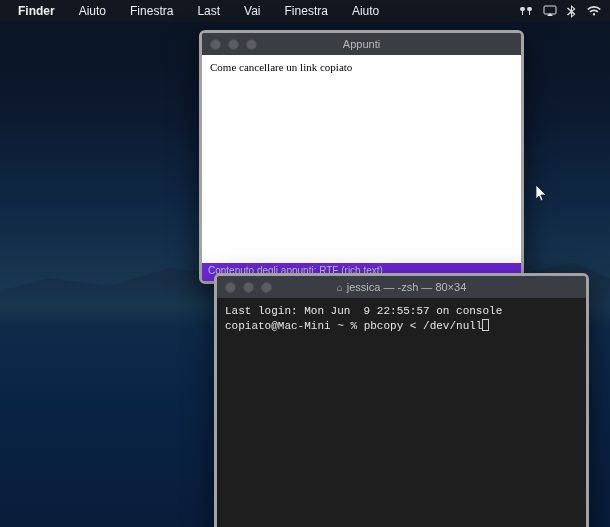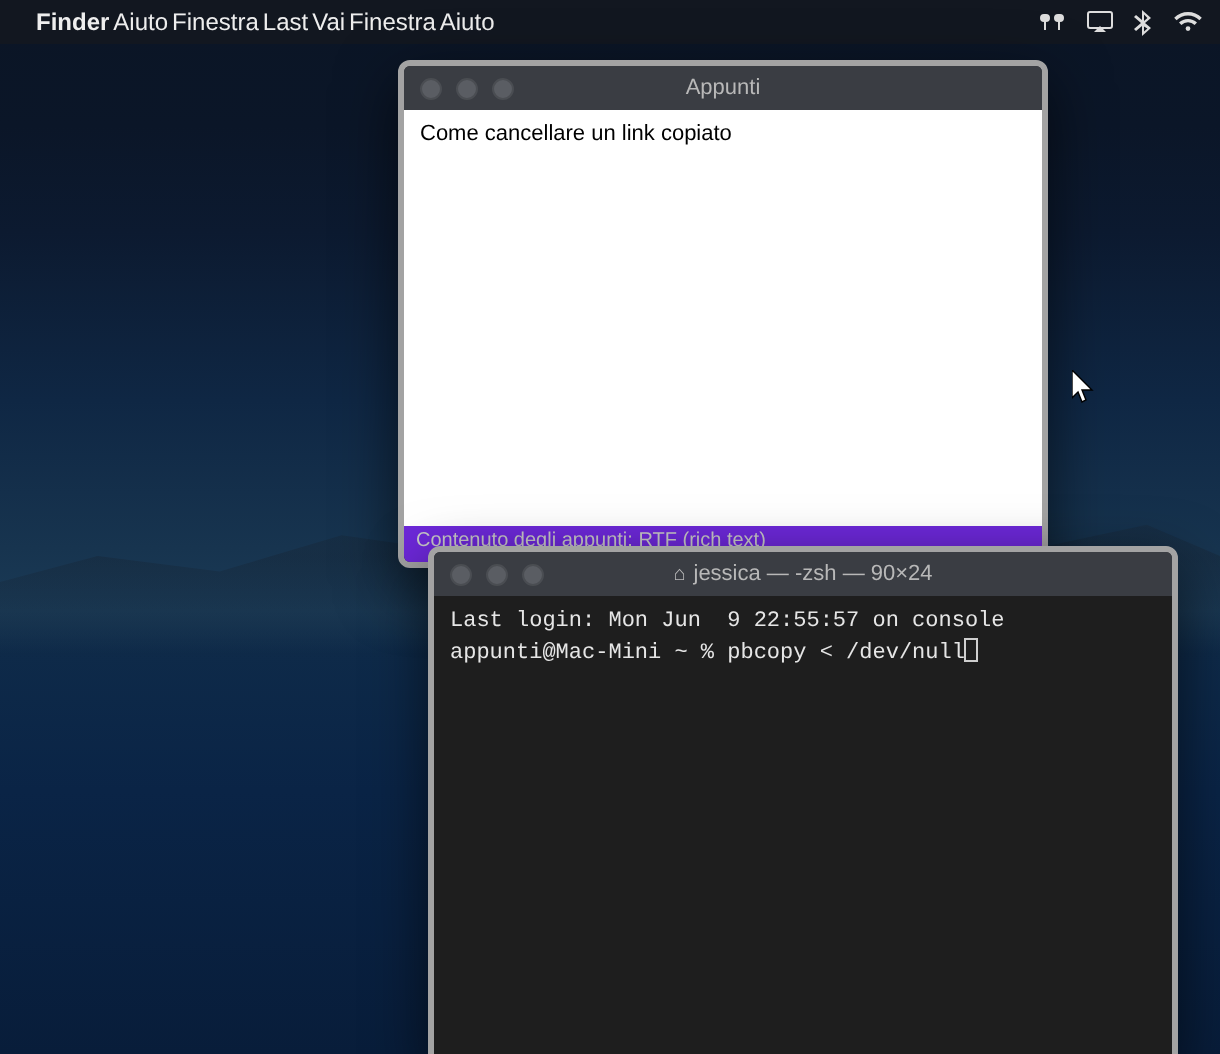--- a/index.html
+++ b/index.html
@@ -17,21 +17,21 @@
   clip-path: polygon(0 70%, 8% 60%, 18% 66%, 28% 52%, 40% 60%, 50% 50%, 60% 62%, 72% 44%, 84% 58%, 94% 48%, 100% 60%, 100% 100%, 0 100%);
   opacity: .6;
 }
 .menubar {
   position: absolute; top: 0; left: 0; right: 0; height: 22px;
   background: rgba(20,24,32,.85);
   display: flex; align-items: center; padding: 0 8px;
   font-size: 12px; color: #eee;
 }
 .apple { font-size: 13px; margin-right: 10px; }
-.menu-left { display: flex; gap: 2px; align-items: center; }
+.menu-left { display: flex; gap: 24px; align-items: center; }
 .menu-left .bold { font-weight: 700; }
 .menu-right { margin-left: auto; display: flex; gap: 10px; align-items: center; font-size: 12px; }
 .menu-right svg { display: block; }
 
 .window {
   position: absolute;
   background: #2f3238;
   border: 3px solid #a3a3a3;
   border-radius: 6px;
   box-shadow: 0 10px 30px rgba(0,0,0,.6);
@@ -41,21 +41,21 @@
   height: 22px; background: #3a3d43;
   display: flex; align-items: center;
   position: relative;
   font-size: 11px; color: #b8b8b8;
 }
 .traffic { display: flex; gap: 7px; padding-left: 8px; }
 .dot { width: 11px; height: 11px; border-radius: 50%; background: #5a5d63; border: 1px solid #4a4d52; }
 .title-center { position: absolute; left: 0; right: 0; text-align: center; pointer-events: none; }
 .titlebar .home { margin-right: 4px; font-size: 10px; }
 
-.clip-body { background: #fff; color: #000; font-family: Liberation Sans, sans-serif; font-size: 11px; padding: 6px 8px; height: 208px; }
+.clip-body { background: #fff; color: #000; font-family: Liberation Serif, serif; font-size: 11px; padding: 6px 8px; height: 208px; }
 .clip-status { height: 18px; background: #6d28d9; color: #c8c8c8; font-size: 10px; padding: 2px 6px; }
 
 .term-body {
   background: #1e1e1e; color: #e6e6e6;
   font-family: Menlo, "Courier New", monospace; font-size: 11px; line-height: 1.35;
   padding: 6px 8px; height: 232px; white-space: pre;
 }
 .term-cursor { display: inline-block; width: 7px; height: 12px; border: 1px solid #cfcfcf; vertical-align: -2px; }
 
 .cursor-ptr {
@@ -117,24 +117,24 @@
 </div>
 
 <div class="window" id="term-win" style="left: 214px; top: 273px; width: 375px;">
   <div class="titlebar">
     <div class="traffic">
       <div class="dot"></div>
       <div class="dot"></div>
       <div class="dot"></div>
     </div>
     <div class="title-center">
-      <span class="home">⌂</span><span>jessica — -zsh — 90×24</span>
+      <span class="home">⌂</span><span>jessica — -zsh — 80×34</span>
     </div>
   </div>
   <div class="term-body"><span>Last login: Mon Jun  9 22:55:57 on console</span>
-<span>appunti@Mac-Mini ~ % </span><span>pbcopy &lt; /dev/null</span><span class="term-cursor"></span></div>
+<span>copiato@Mac-Mini ~ % </span><span>pbcopy &lt; /dev/null</span><span class="term-cursor"></span></div>
 </div>
 
 <div class="cursor-ptr" id="ptr" style="left: 536px; top: 185px;">
   <svg width="12" height="18" viewBox="0 0 12 18">
       <path d="M0 0v14l3-3 2 5 2-1-2-5h5z" fill="#fff" stroke="#000" stroke-width="0.7"></path>
     </svg>
 </div>
 
 </body></html>

